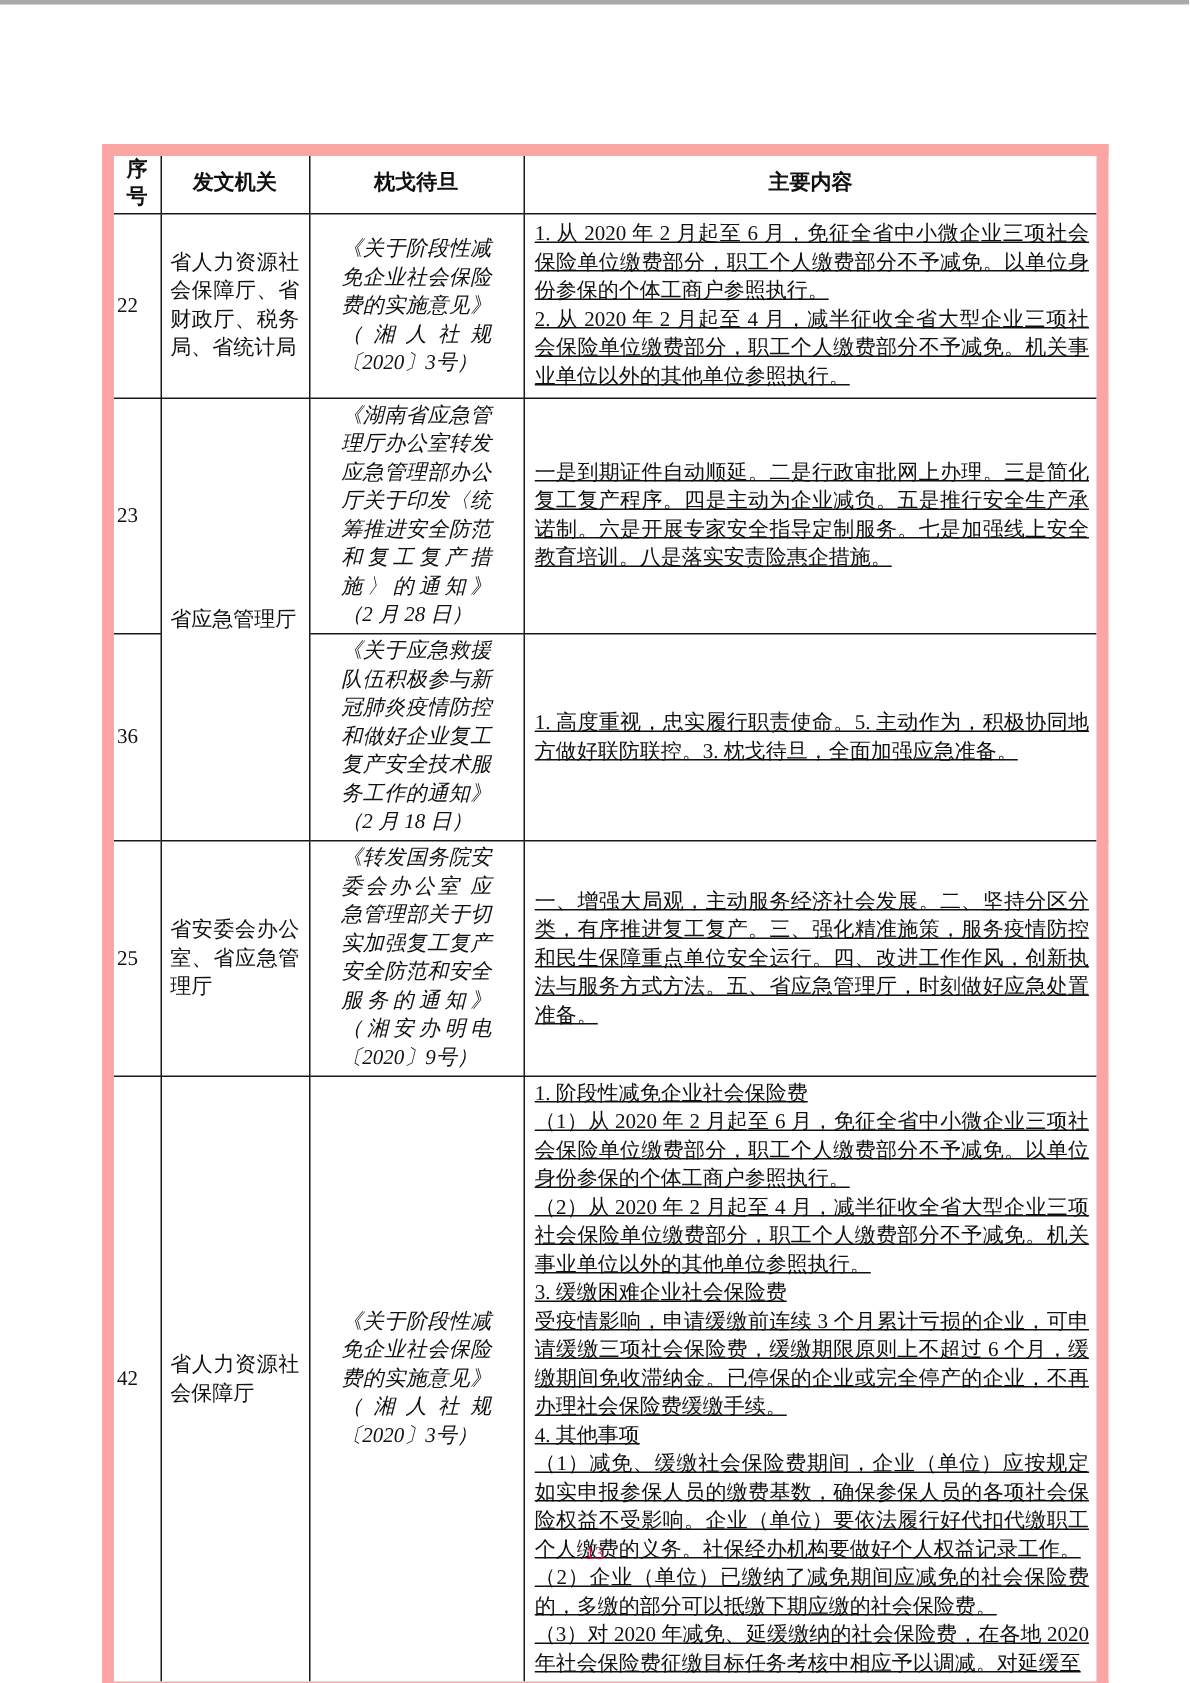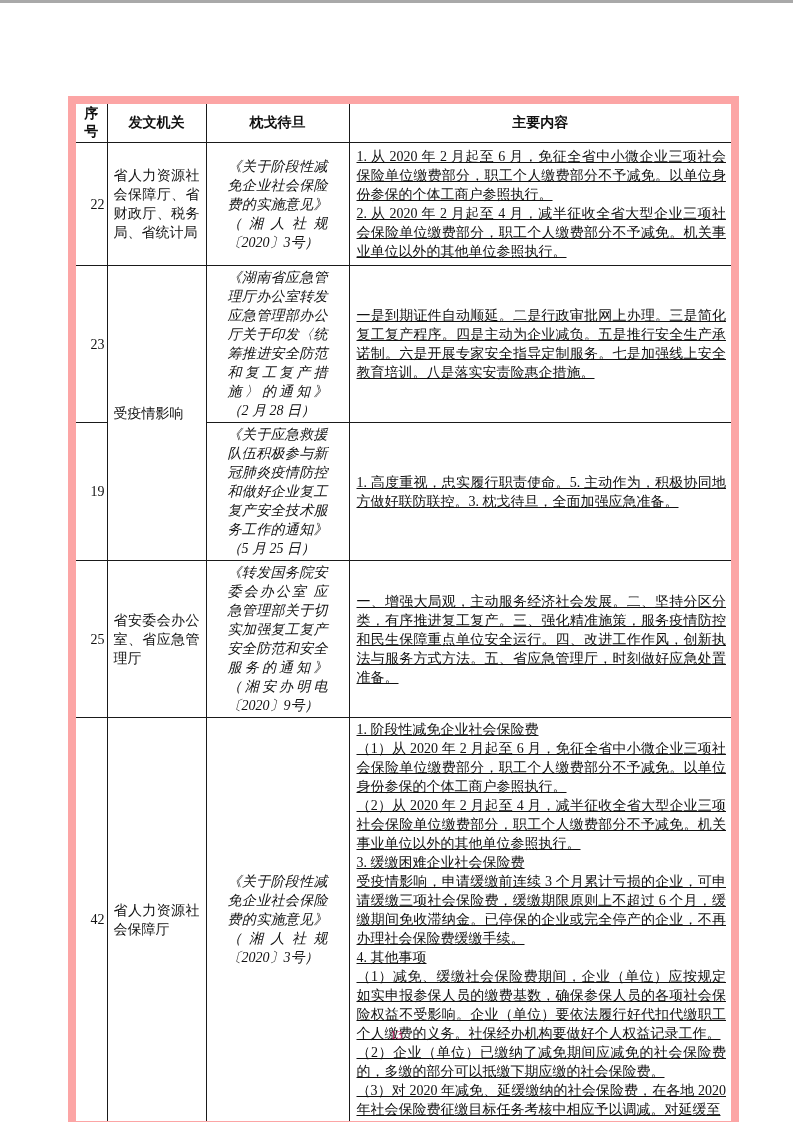--- a/index.html
+++ b/index.html
@@ -40,21 +40,21 @@
     overflow: hidden;
     box-sizing: border-box;
   }
   .doc-table th {
     font-weight: bold;
     text-align: center;
     padding: 1px 2px;
     line-height: 18px;
   }
   td.cell-no {
-    text-align: right;
+    text-align: left;
     padding: 1px 2px;
   }
   td.cell-agency {
     text-align: justify;
     padding: 2px 6px;
     margin-left: 15px;
   }
   td.cell-doc {
     text-align: justify;
     padding: 2px 21px;
@@ -106,27 +106,27 @@
     <tbody>
       <tr class="r22">
         <td class="cell-no">22</td>
         <td class="cell-agency">省人力资源社会保障厅、省财政厅、税务局、省统计局</td>
         <td class="cell-doc">《关于阶段性减免企业社会保险费的实施意见》（湘人社规〔2020〕3号）</td>
         <td class="cell-content">1. 从 2020 年 2 月起至 6 月，免征全省中小微企业三项社会保险单位缴费部分，职工个人缴费部分不予减免。以单位身份参保的个体工商户参照执行。
 2. 从 2020 年 2 月起至 4 月，减半征收全省大型企业三项社会保险单位缴费部分，职工个人缴费部分不予减免。机关事业单位以外的其他单位参照执行。</td>
       </tr>
       <tr class="r23">
         <td class="cell-no">23</td>
-        <td class="cell-agency" rowspan="2">受疫情影响</td>
+        <td class="cell-agency" rowspan="2">省应急管理厅</td>
         <td class="cell-doc">《湖南省应急管理厅办公室转发应急管理部办公厅关于印发〈统筹推进安全防范和复工复产措施〉的通知》（2 月 28 日）</td>
         <td class="cell-content">一是到期证件自动顺延。二是行政审批网上办理。三是简化复工复产程序。四是主动为企业减负。五是推行安全生产承诺制。六是开展专家安全指导定制服务。七是加强线上安全教育培训。八是落实安责险惠企措施。</td>
       </tr>
       <tr class="r24">
-        <td class="cell-no">19</td>
-        <td class="cell-doc">《关于应急救援队伍积极参与新冠肺炎疫情防控和做好企业复工复产安全技术服务工作的通知》（5 月 25 日）</td>
+        <td class="cell-no">36</td>
+        <td class="cell-doc">《关于应急救援队伍积极参与新冠肺炎疫情防控和做好企业复工复产安全技术服务工作的通知》（2 月 18 日）</td>
         <td class="cell-content">1. 高度重视，忠实履行职责使命。5. 主动作为，积极协同地方做好联防联控。3. 枕戈待旦，全面加强应急准备。</td>
       </tr>
       <tr class="r25">
         <td class="cell-no">25</td>
         <td class="cell-agency">省安委会办公室、省应急管理厅</td>
         <td class="cell-doc">《转发国务院安委会办公室 应急管理部关于切实加强复工复产安全防范和安全服务的通知》（湘安办明电〔2020〕9号）</td>
         <td class="cell-content">一、增强大局观，主动服务经济社会发展。二、坚持分区分类，有序推进复工复产。三、强化精准施策，服务疫情防控和民生保障重点单位安全运行。四、改进工作作风，创新执法与服务方式方法。五、省应急管理厅，时刻做好应急处置准备。</td>
       </tr>
       <tr class="r26">
         <td class="cell-no">42</td>

